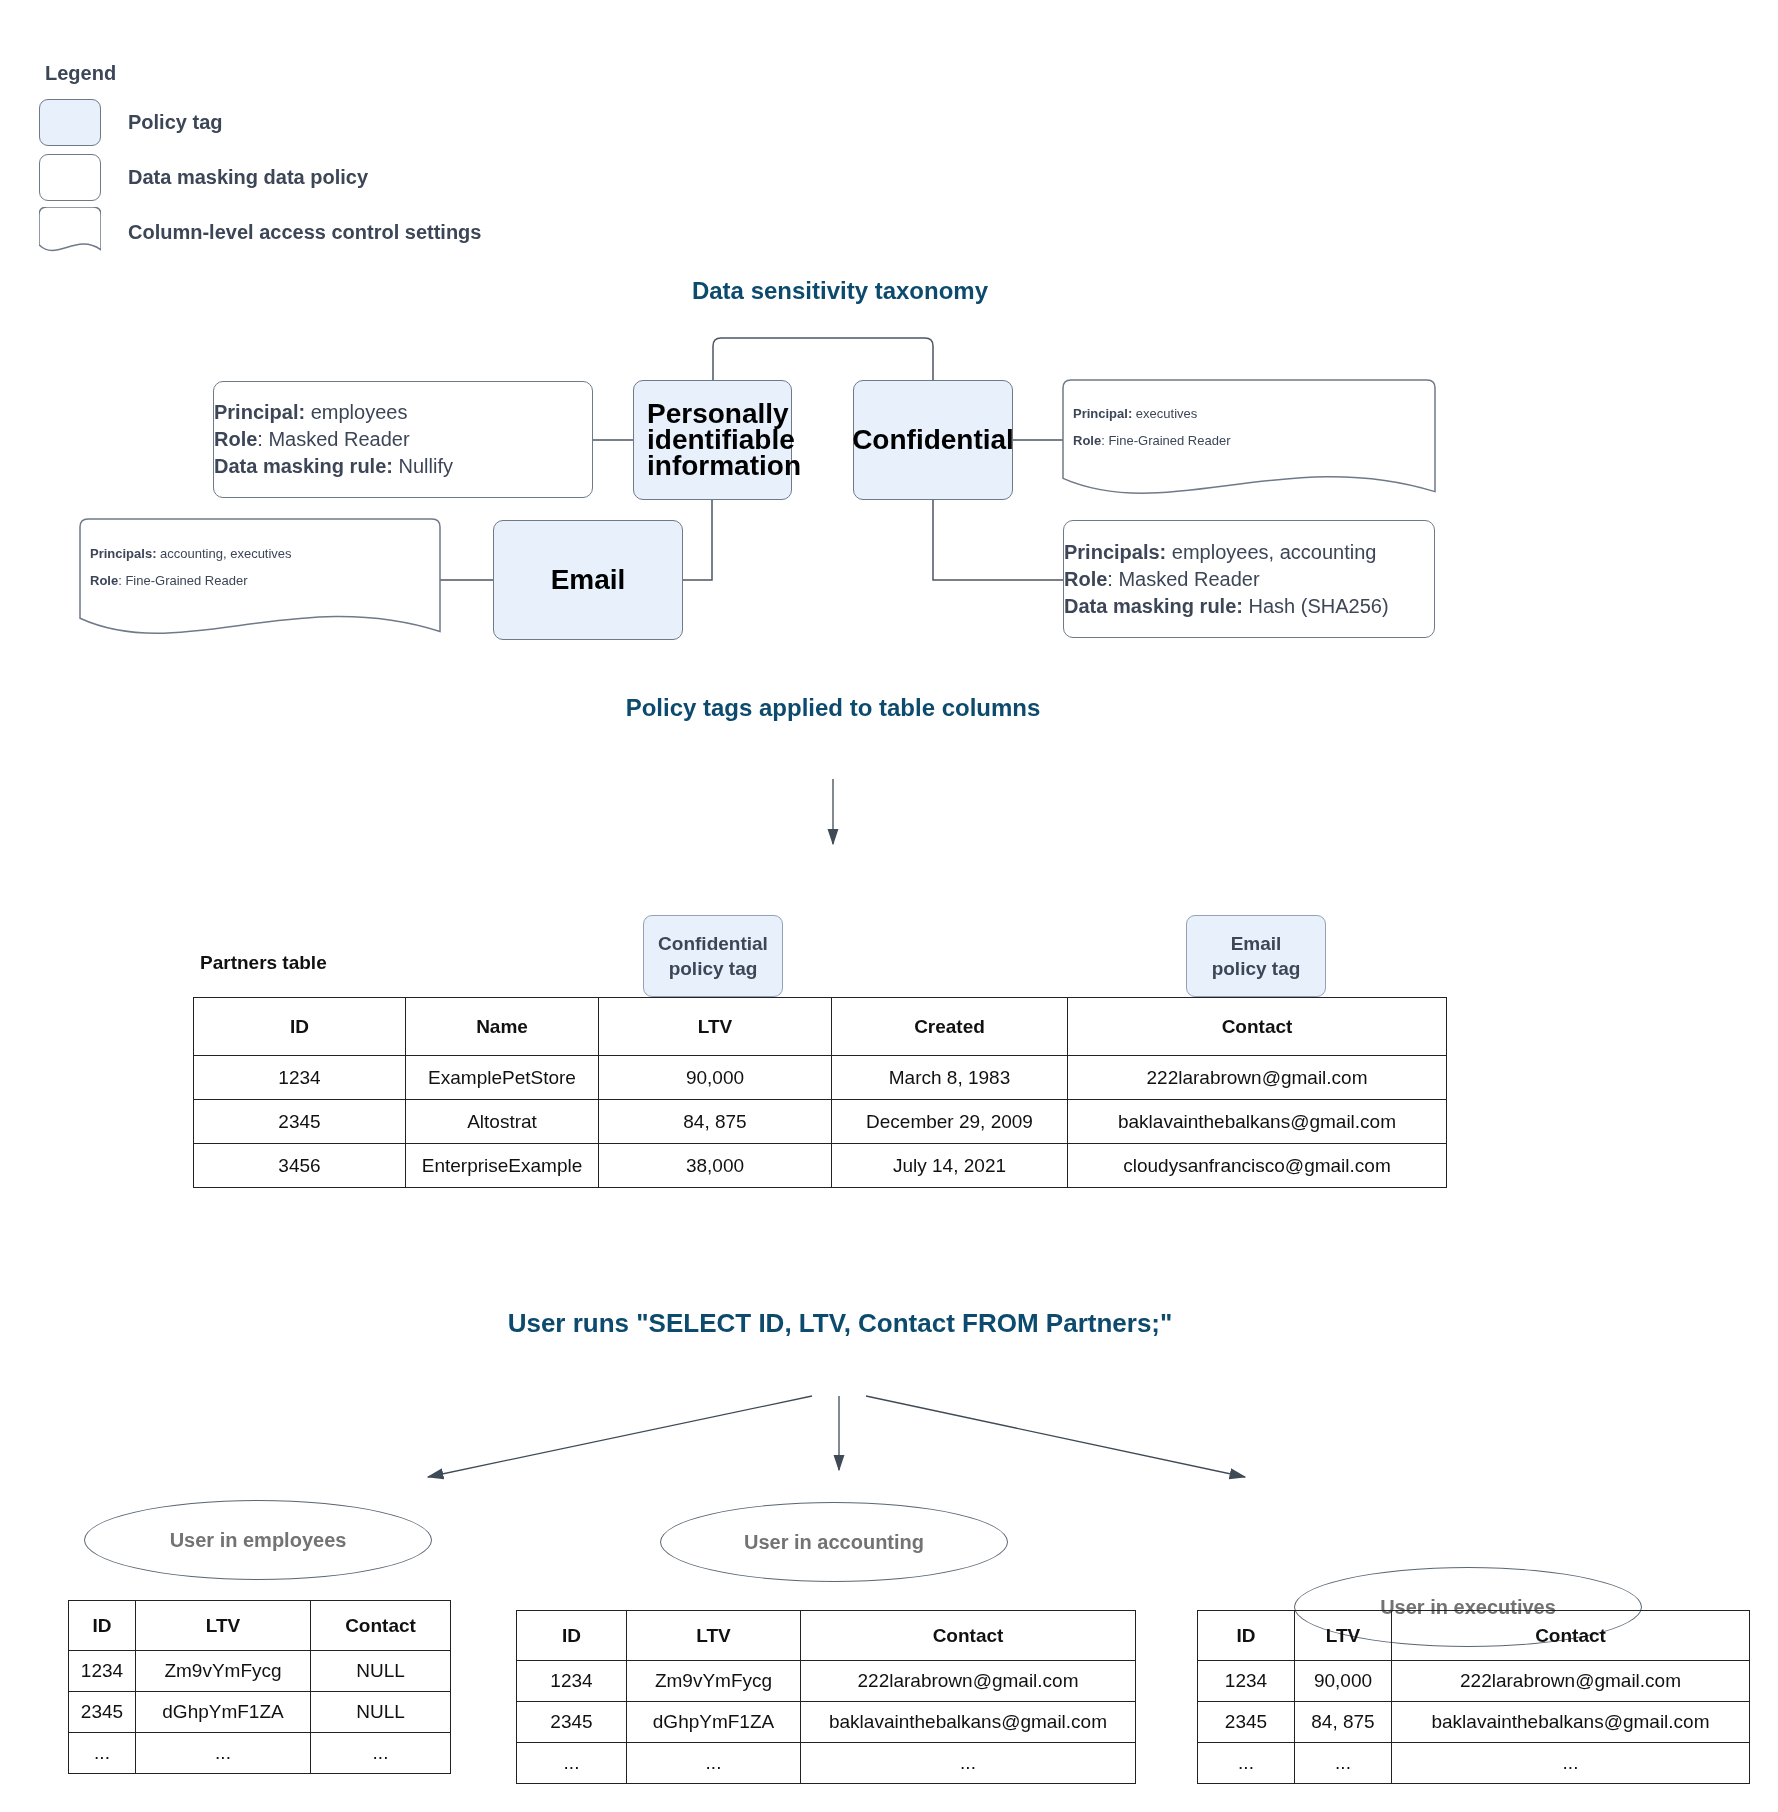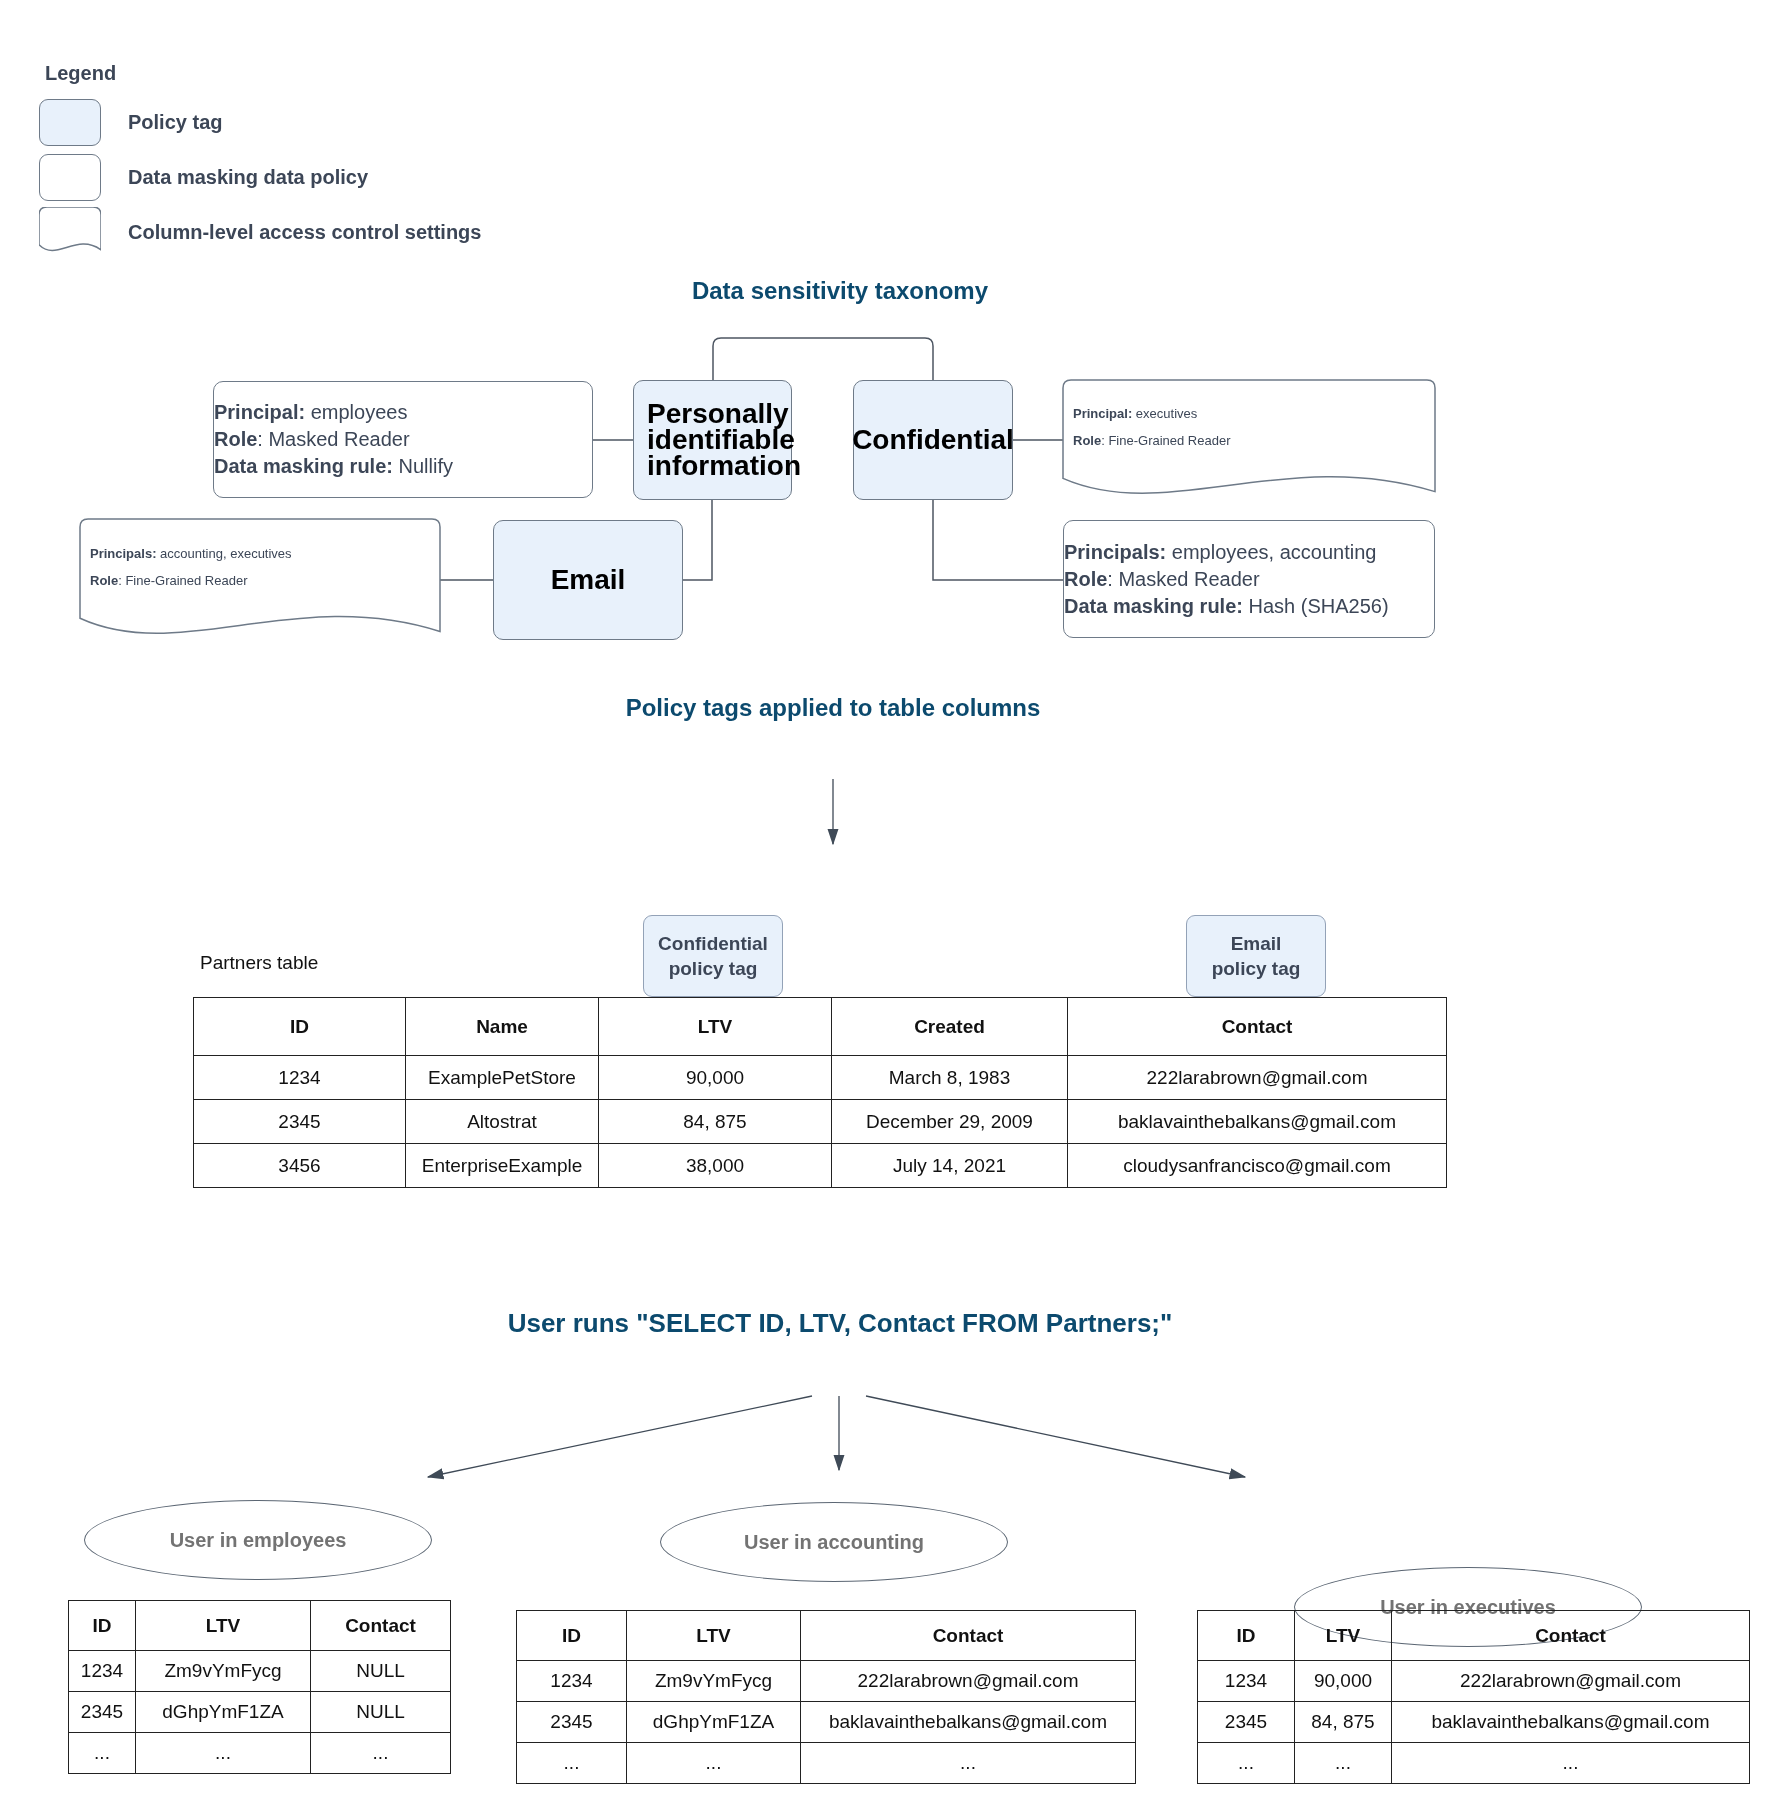--- a/index.html
+++ b/index.html
@@ -40,21 +40,21 @@
            font-size:19px;line-height:25px;font-weight:bold;color:#3c4657;z-index:1;}
   
   .dtable{border-collapse:collapse;table-layout:fixed;width:100%;color:#111;font-size:19px;}
   .dtable th,.dtable td{border:1.5px solid #222;text-align:center;padding:0 2px;overflow:hidden;white-space:nowrap;}
   .dtable th{font-weight:bold;}
   .partners thead tr{height:58px;}
   .partners tbody tr{height:44px;}
   .result thead tr{height:50px;}
   .result tbody tr{height:41px;}
   .tablewrap{z-index:1;}
-  .partners-label{font-size:19px;font-weight:normal;color:#111;z-index:1;}
+  .partners-label{font-size:19px;font-weight:bold;color:#111;z-index:1;}
   
   .ellipse{border:1.5px solid #5b6673;border-radius:50%;background:#fff;display:flex;
            align-items:center;justify-content:center;font-size:20px;font-weight:bold;color:#737373;z-index:1;box-sizing:border-box;}
 </style>
 </head>
 <body>
 
 <div class="canvas">
 
   <svg class="overlay" width="1778" height="1812" viewBox="0 0 1778 1812">

